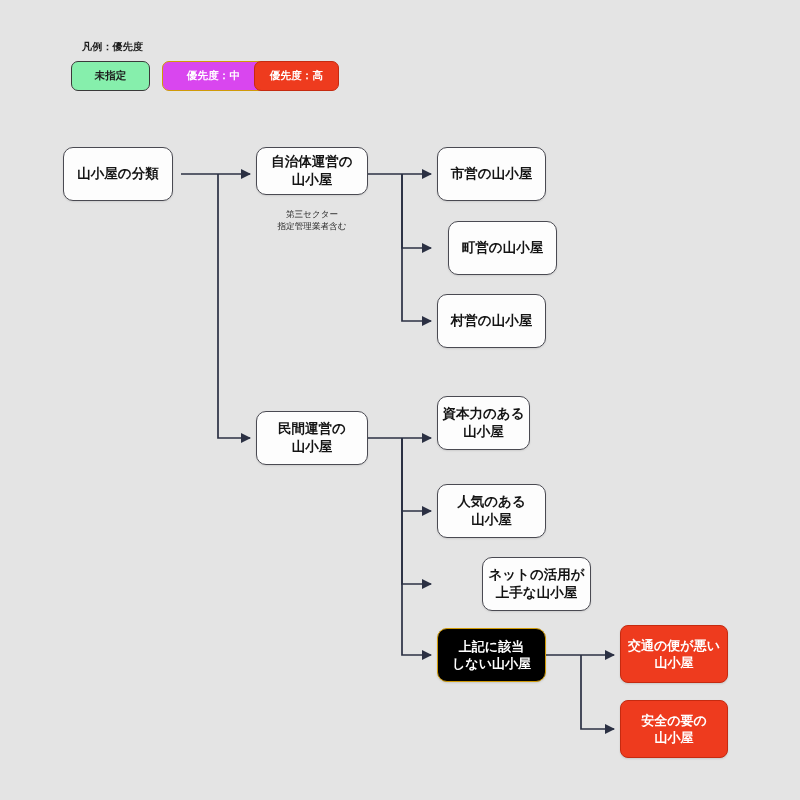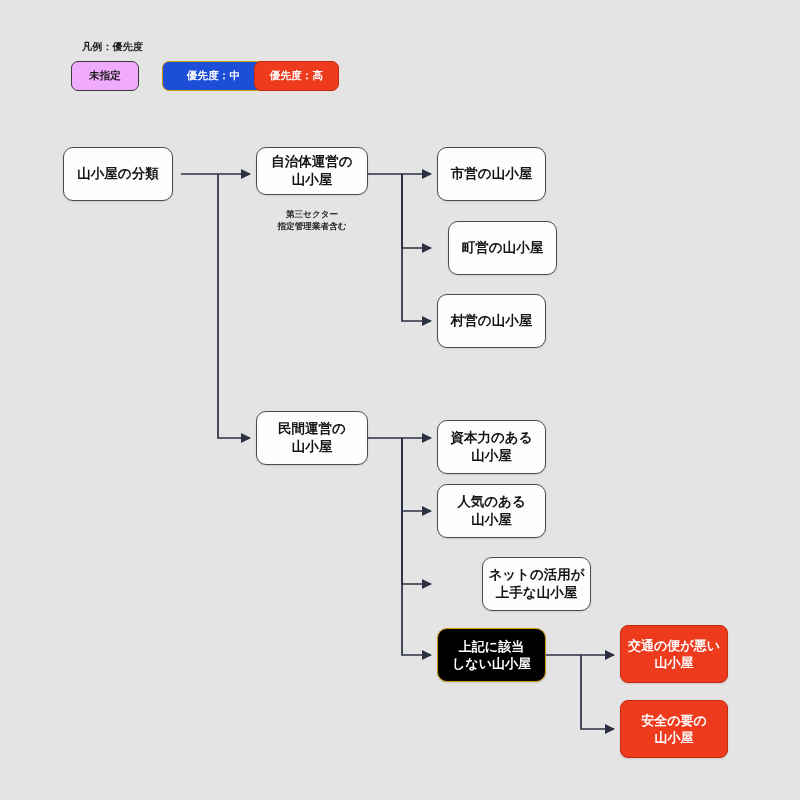--- a/index.html
+++ b/index.html
@@ -49,29 +49,29 @@
     align-items: center;
     justify-content: center;
     font-size: 10.5px;
     font-weight: bold;
     letter-spacing: .2px;
     box-sizing: border-box;
     white-space: nowrap;
   }
   .chip-none {
     left: 71px;
-    width: 68px;
-    background: #f0abfc;
+    width: 79px;
+    background: #86efac;
     border: 1.6px solid #3a3a3a;
     color: #1d1d1d;
   }
   .chip-mid {
     left: 162px;
     width: 103px;
-    background: #1d4ed8;
+    background: #d946ef;
     border: 1.6px solid #cf9a07;
     color: #ffffff;
   }
   .chip-high {
     left: 254px;
     width: 85px;
     background: #ee3b1e;
     border: 1.6px solid #c52a10;
     color: #ffffff;
   }
@@ -114,36 +114,36 @@
     box-shadow: 0 1px 2px rgba(0,0,0,.12);
   }
 
   
   #node-root        { left: 63px;  top: 147px; width: 110px; height: 54px; }
   #node-municipal   { left: 256px; top: 147px; width: 112px; height: 48px; }
   #node-city        { left: 437px; top: 147px; width: 109px; height: 54px; }
   #node-town        { left: 437px; top: 221px; width: 109px; height: 54px; margin-left: 11px; }
   #node-village     { left: 437px; top: 294px; width: 109px; height: 54px; }
   #node-private     { left: 256px; top: 411px; width: 112px; height: 54px; }
-  #node-capital     { left: 437px; top: 420px; width: 109px; height: 54px; }
+  #node-capital     { left: 437px; top: 396px; width: 93px; height: 54px; }
   #node-popular     { left: 437px; top: 484px; width: 109px; height: 54px; }
   #node-internet    { left: 437px; top: 557px; width: 109px; height: 54px; margin-left: 45px; }
   #node-other       { left: 437px; top: 628px; width: 109px; height: 54px; }
   #node-access      { left: 620px; top: 625px; width: 108px; height: 58px; text-align: center; }
   #node-safety      { left: 620px; top: 700px; width: 108px; height: 58px; }
 
   
   .annotation {
     position: absolute;
     left: 256px;
     top: 208px;
     width: 112px;
     text-align: center;
     font-size: 8.6px;
-    font-weight: bold;
+    font-weight: normal;
     color: #262626;
     line-height: 1.45;
     white-space: pre-line;
   }
 </style>
 </head>
 <body>
 
 <div id="canvas">
 

